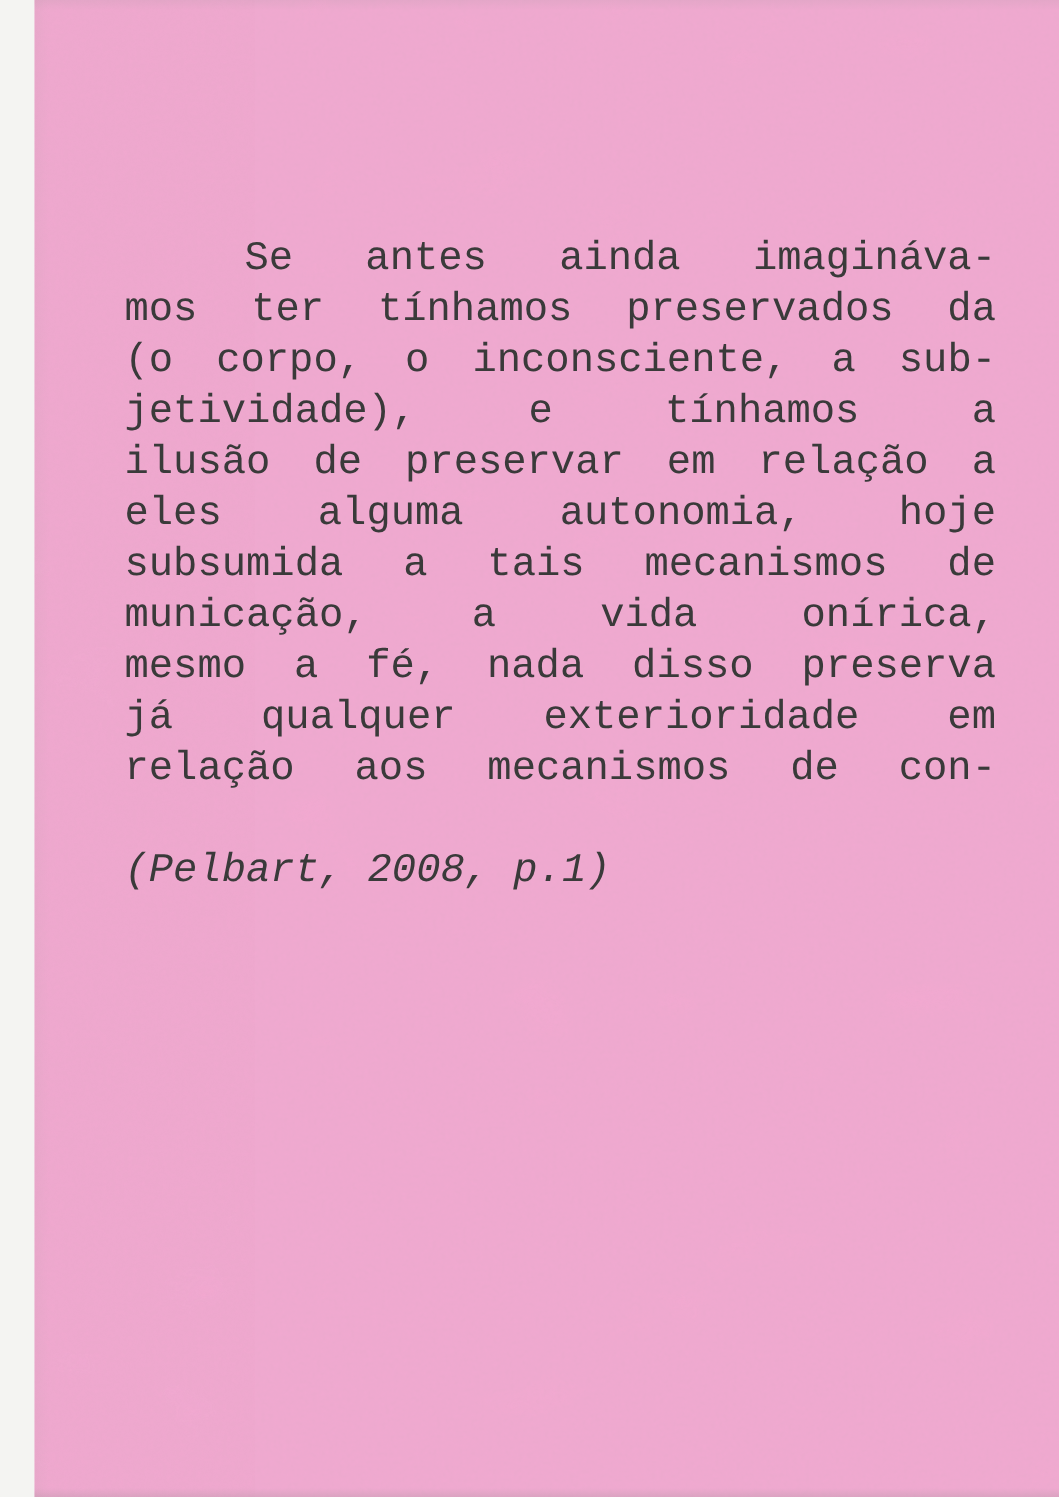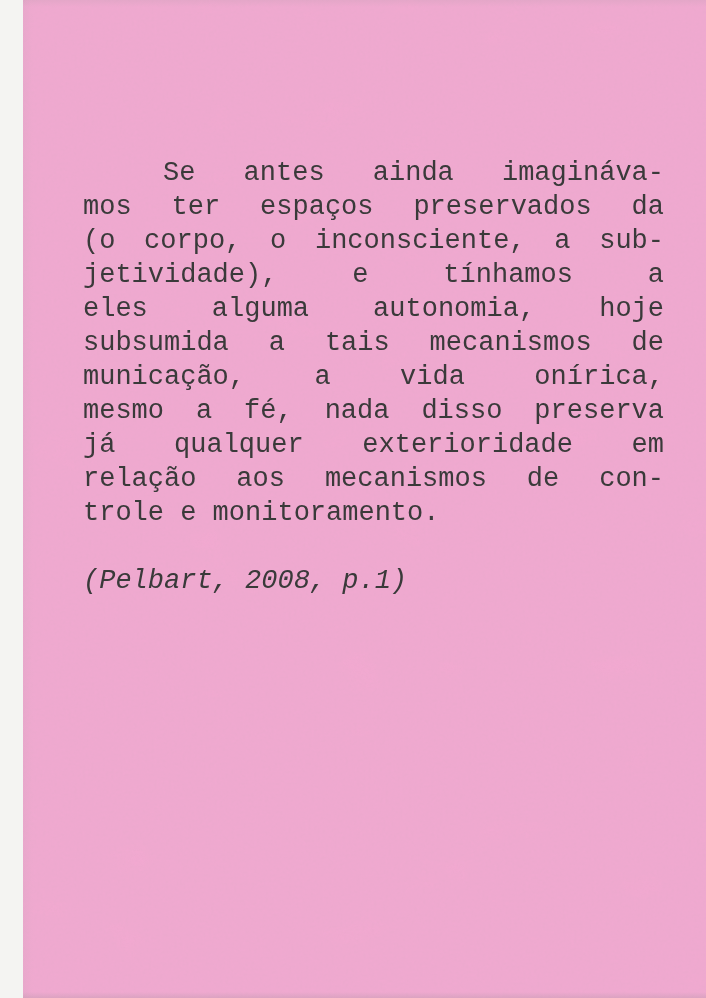--- a/index.html
+++ b/index.html
@@ -83,26 +83,26 @@
       </filter>
     </defs>
     <rect width="706" height="998" filter="url(#grainCoarse)" opacity="0.09"></rect>
     <rect width="706" height="998" filter="url(#grainFine)" opacity="0.06"></rect>
   </svg>
 
   <div class="edge-shade"></div>
 
   <div class="quote-block">
     <div class="line indent">Se antes ainda imagináva-</div>
-    <div class="line">mos ter espaços preservados da</div>
+    <div class="line">mos ter tínhamos preservados da</div>
     <div class="line">(o corpo, o inconsciente, a sub-</div>
     <div class="line">jetividade), e tínhamos a</div>
+    <div class="line">ilusão de preservar em relação a</div>
     <div class="line">eles alguma autonomia, hoje</div>
     <div class="line">subsumida a tais mecanismos de</div>
     <div class="line">municação, a vida onírica,</div>
     <div class="line">mesmo a fé, nada disso preserva</div>
     <div class="line">já qualquer exterioridade em</div>
     <div class="line">relação aos mecanismos de con-</div>
-    <div class="line last">trole e monitoramento.</div>
     <div class="citation">(Pelbart, 2008, p.1)</div>
   </div>
 
 </div>
 
 </body></html>

